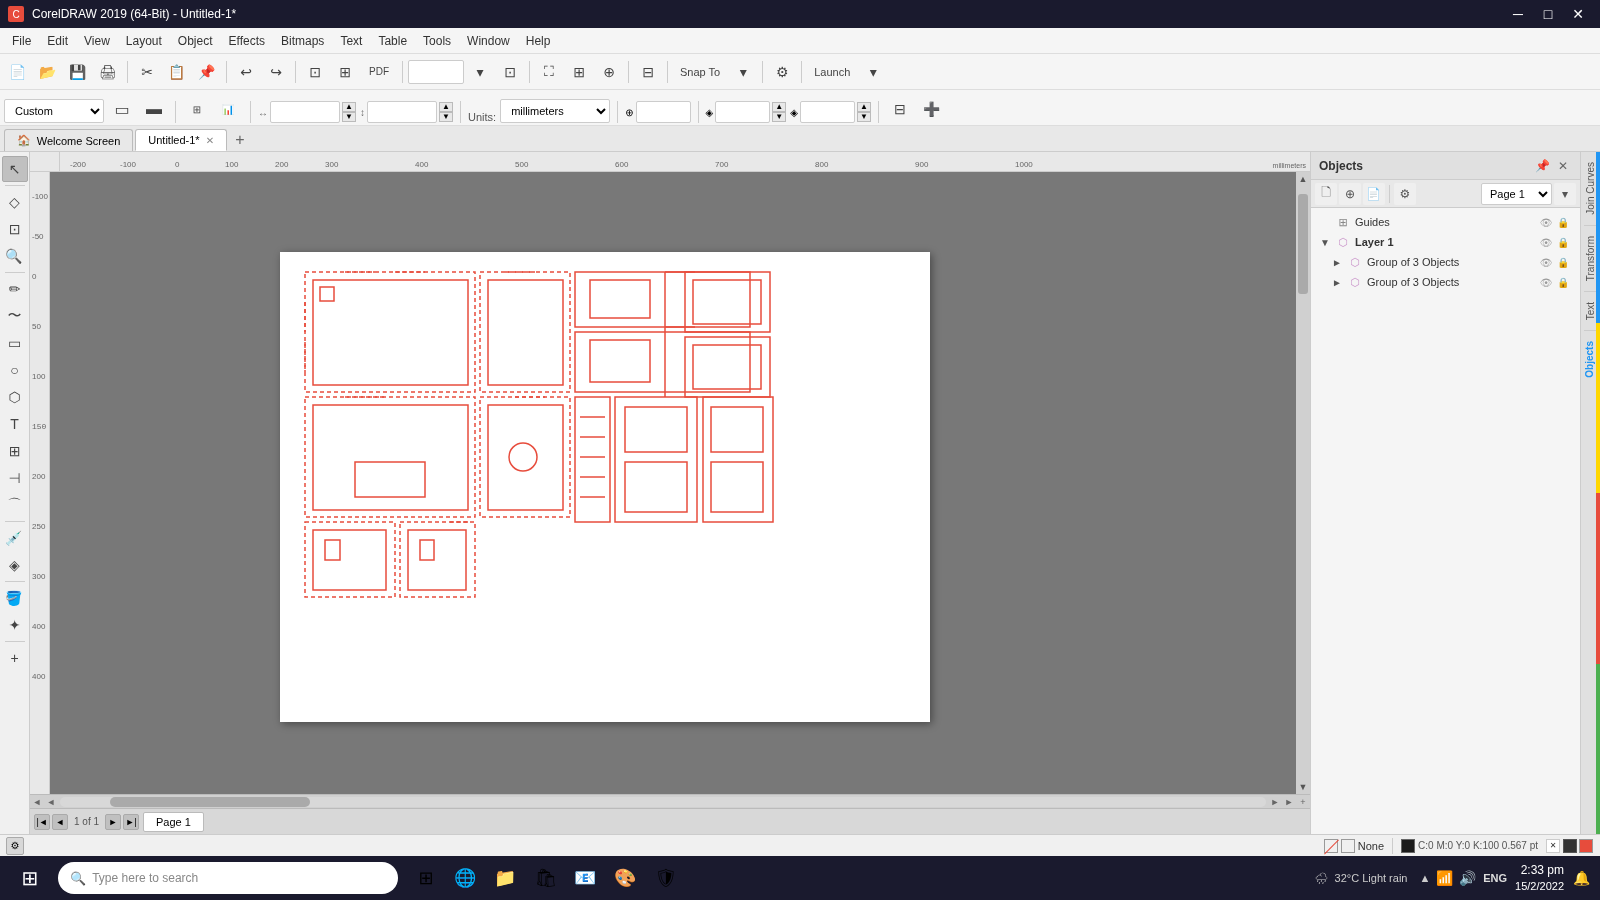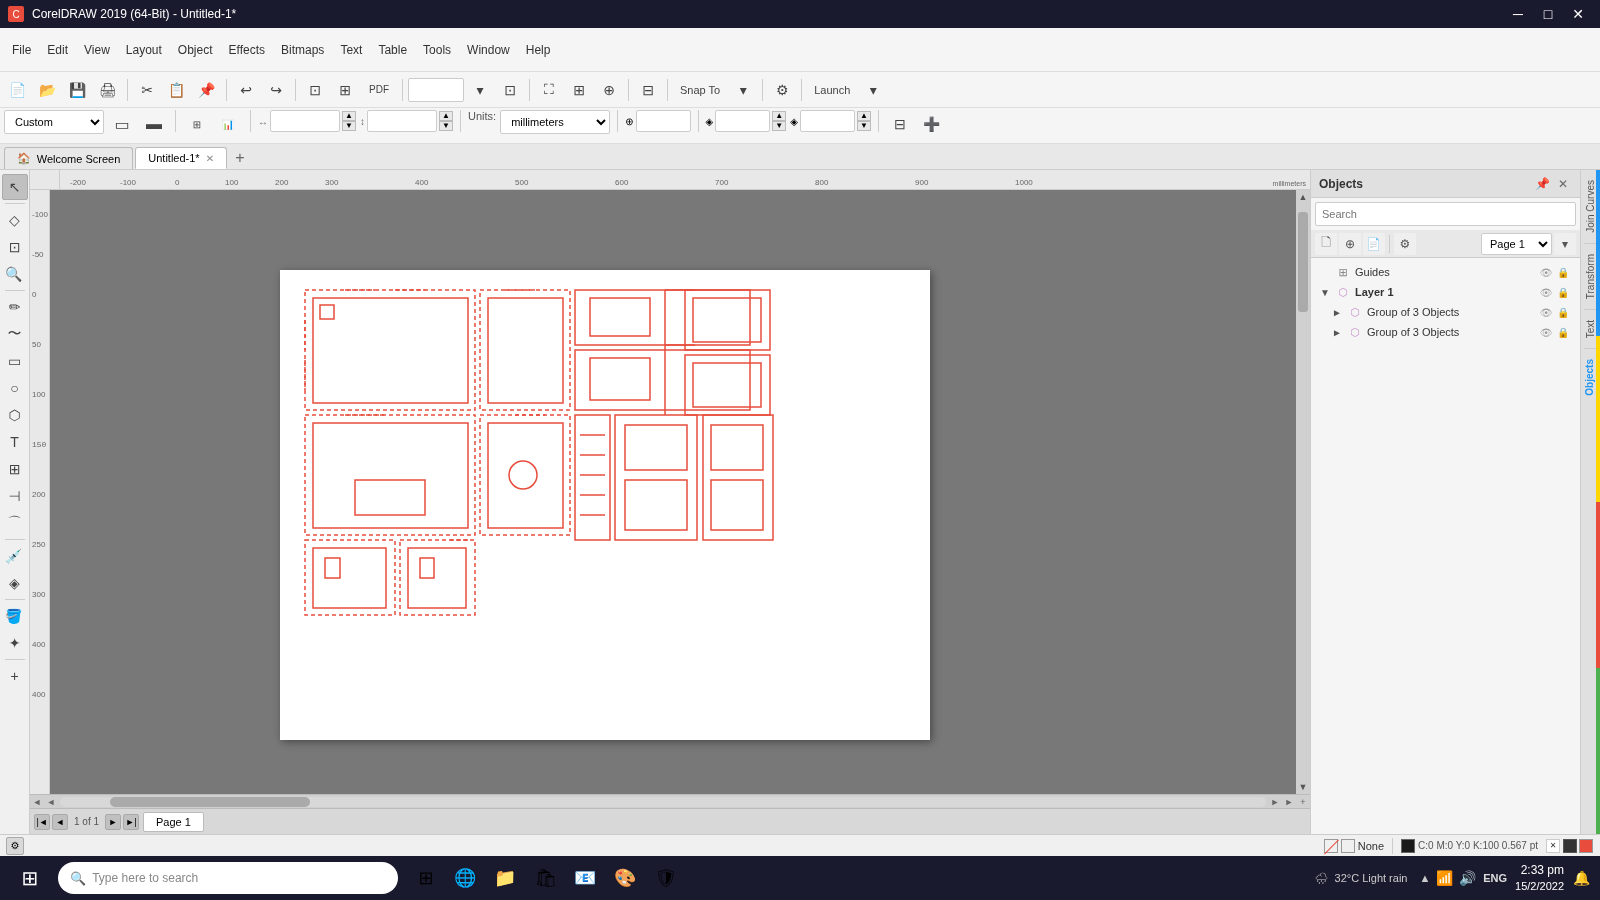--- a/index.html
+++ b/index.html
@@ -6,32 +6,32 @@
     body { width: 1600px; height: 900px; overflow: hidden; font-family: 'Segoe UI', Tahoma, sans-serif; font-size: 12px; background: #f0f0f0; display: flex; flex-direction: column; }
 
     
     .title-bar { height: 28px; background: #1a1a2e; display: flex; align-items: center; justify-content: space-between; padding: 0 8px; color: white; font-size: 12px; flex-shrink: 0; }
     .title-bar-left { display: flex; align-items: center; gap: 8px; }
     .title-bar-icon { width: 16px; height: 16px; background: #e74c3c; border-radius: 2px; display: flex; align-items: center; justify-content: center; font-size: 10px; color: white; }
     .title-bar-controls { display: flex; gap: 2px; }
     .title-btn { width: 28px; height: 22px; background: transparent; border: none; color: white; cursor: pointer; font-size: 14px; display: flex; align-items: center; justify-content: center; }
 
     
-    .menu-bar { height: 44px; background: #f5f5f5; display: flex; align-items: center; padding: 0 4px; border-bottom: 1px solid #ddd; flex-shrink: 0; }
+    .menu-bar { height: 26px; background: #f5f5f5; display: flex; align-items: center; padding: 0 4px; border-bottom: 1px solid #ddd; flex-shrink: 0; }
     .menu-item { padding: 2px 8px; cursor: pointer; color: #333; border-radius: 2px; height: 22px; display: flex; align-items: center; }
 
     
     .toolbar1 { height: 36px; background: #f5f5f5; display: flex; align-items: center; padding: 2px 4px; gap: 2px; border-bottom: 1px solid #ddd; flex-shrink: 0; }
     .tb-btn { width: 28px; height: 28px; background: transparent; border: 1px solid transparent; border-radius: 2px; cursor: pointer; display: flex; align-items: center; justify-content: center; font-size: 14px; color: #444; }
     .tb-sep { width: 1px; height: 22px; background: #ccc; margin: 0 3px; }
     .tb-select { height: 24px; border: 1px solid #ccc; background: white; padding: 0 4px; font-size: 11px; border-radius: 2px; }
     .zoom-box { display: flex; align-items: center; gap: 2px; }
 
     
-    .toolbar2 { height: 36px; background: #f5f5f5; display: flex; align-items: flex-start; padding: 2px 4px; gap: 4px; border-bottom: 1px solid #ddd; flex-shrink: 0; }
+    .toolbar2 { height: 36px; background: #f5f5f5; display: flex; align-items: flex-end; padding: 2px 4px; gap: 4px; border-bottom: 1px solid #ddd; flex-shrink: 0; }
     .prop-select { height: 24px; border: 1px solid #ccc; background: white; padding: 0 6px; font-size: 11px; border-radius: 2px; width: 100px; }
     .prop-input { height: 22px; border: 1px solid #ccc; background: white; padding: 0 4px; font-size: 11px; border-radius: 2px; width: 70px; }
     .spinner-box { display: flex; flex-direction: column; }
     .spin-btn { width: 14px; height: 10px; background: #e8e8e8; border: 1px solid #bbb; cursor: pointer; font-size: 8px; display: flex; align-items: center; justify-content: center; line-height: 1; }
     .dim-group { display: flex; align-items: center; gap: 2px; }
     .dim-icon { font-size: 10px; color: #666; }
 
     
     .tab-bar { height: 26px; background: #e8e8e8; display: flex; align-items: flex-end; padding-left: 4px; border-bottom: 1px solid #ccc; flex-shrink: 0; }
     .tab { height: 22px; padding: 0 12px; background: #d0d0d0; border: 1px solid #bbb; border-bottom: none; cursor: pointer; display: flex; align-items: center; gap: 6px; font-size: 11px; border-radius: 3px 3px 0 0; margin-right: 2px; }
@@ -431,23 +431,20 @@
 
   <div class="right-panel">
     <div class="rp-header">
       <span class="rp-title">Objects</span>
       <div class="rp-controls">
         <span class="rp-btn">📌</span>
         <span class="rp-btn">✕</span>
       </div>
     </div>
 
-    <div class="rp-search">
-      <input type="text" class="rp-search-input" placeholder="Search" style="">
-    </div>
 
     <div class="rp-toolbar">
       <button class="rp-tool-btn">🗋</button>
       <button class="rp-tool-btn">⊕</button>
       <button class="rp-tool-btn">📄</button>
       <div style="width:1px; height:18px; background:#ccc; margin:0 2px;"></div>
       <button class="rp-tool-btn">⚙</button>
       <div style="flex:1;"></div>
 
       <select class="rp-page-dropdown" style="height:22px; width:90px; font-size:11px; border:1px solid #ccc; border-radius:2px;">

